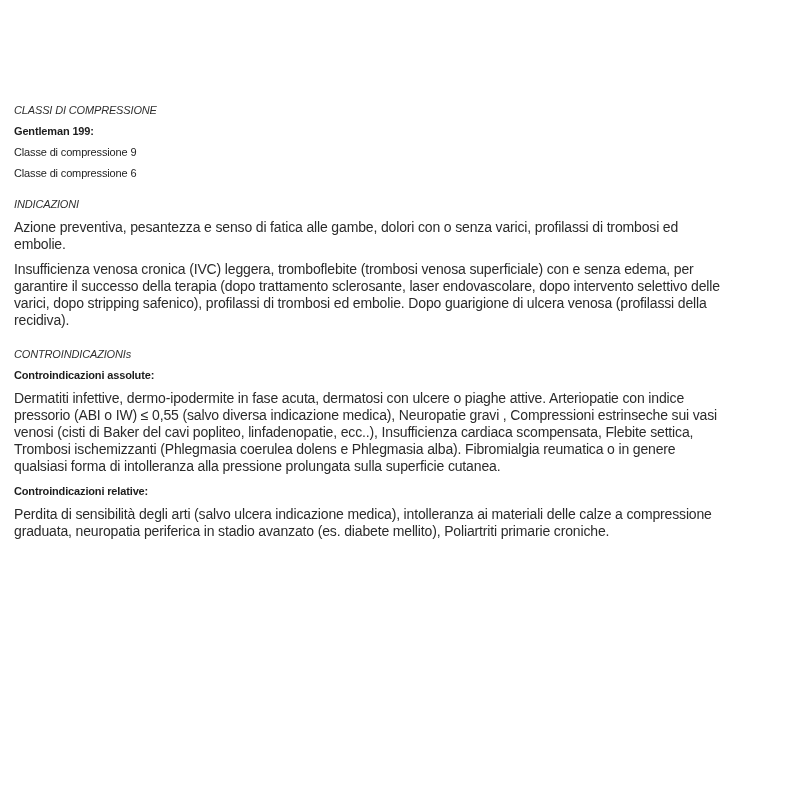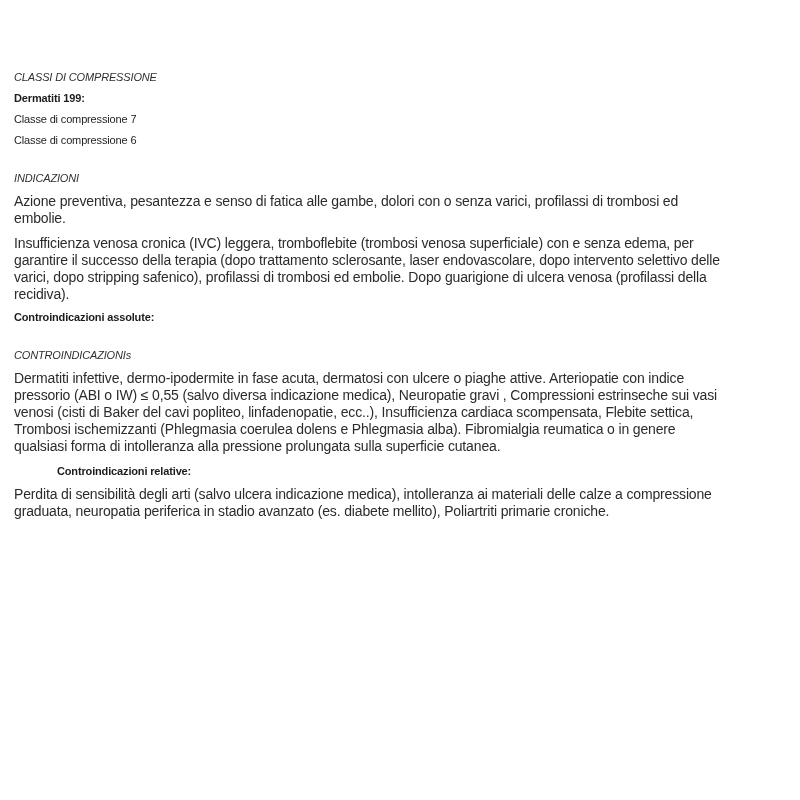--- a/index.html
+++ b/index.html
@@ -11,21 +11,21 @@
       width: 800px;
       height: 800px;
       overflow: hidden;
       font-family: "Liberation Sans", sans-serif;
       color: #232323;
       -webkit-font-smoothing: antialiased;
     }
     .doc {
       box-sizing: border-box;
       width: 736px;
-      padding: 71px 14px 0 14px;
+      padding: 104px 14px 0 14px;
       letter-spacing: -0.15px;
     }
     .line {
       margin: 0 0 9px 0;
       font-size: 11px;
       line-height: 12px;
     }
     .para {
       margin: 4px 0 8px 0;
       font-size: 14px;
@@ -34,46 +34,45 @@
     }
     .sec-heading {
       font-style: italic;
       color: #2e2e2e;
     }
     .bold {
       font-weight: bold;
       color: #1c1c1c;
     }
     .gap-top {
-      margin-top: 26px;
+      margin-top: 19px;
     }
     .gap-top-sm {
       margin-top: 10px;
-      margin-left: 43px;
     }
   </style>
 </head>
 <body>
 
 <main class="doc">
 
   <section>
     <p class="line sec-heading">CLASSI DI COMPRESSIONE</p>
-    <p class="line bold">Dermatiti 199:</p>
-    <p class="line">Classe di compressione 7</p>
+    <p class="line bold">Gentleman 199:</p>
+    <p class="line">Classe di compressione 9</p>
     <p class="line">Classe di compressione 6</p>
   </section>
 
   <section>
     <p class="line sec-heading gap-top">INDICAZIONI</p>
     <p class="para">Azione preventiva, pesantezza e senso di fatica alle gambe, dolori con o senza varici, profilassi di trombosi ed embolie.</p>
     <p class="para">Insufficienza venosa cronica (IVC) leggera, tromboflebite (trombosi venosa superficiale) con e senza edema, per garantire il successo della terapia (dopo trattamento sclerosante, laser endovascolare, dopo intervento selettivo delle varici, dopo stripping safenico), profilassi di trombosi ed embolie. Dopo guarigione di ulcera venosa (profilassi della recidiva).</p>
   </section>
 
   <section>
+    <p class="line sec-heading gap-top">CONTROINDICAZIONIs</p>
     <p class="line bold">Controindicazioni assolute:</p>
-    <p class="line sec-heading gap-top">CONTROINDICAZIONIs</p>
     <p class="para">Dermatiti infettive, dermo-ipodermite in fase acuta, dermatosi con ulcere o piaghe attive. Arteriopatie con indice pressorio (ABI o IW) ≤ 0,55 (salvo diversa indicazione medica), Neuropatie gravi , Compressioni estrinseche sui vasi venosi (cisti di Baker del cavi popliteo, linfadenopatie, ecc..), Insufficienza cardiaca scompensata, Flebite settica, Trombosi ischemizzanti (Phlegmasia coerulea dolens e Phlegmasia alba). Fibromialgia reumatica o in genere qualsiasi forma di intolleranza alla pressione prolungata sulla superficie cutanea.</p>
     <p class="line bold gap-top-sm">Controindicazioni relative:</p>
     <p class="para">Perdita di sensibilità degli arti (salvo ulcera indicazione medica), intolleranza ai materiali delle calze a compressione graduata, neuropatia periferica in stadio avanzato (es. diabete mellito), Poliartriti primarie croniche.</p>
   </section>
 
 </main>
 
 </body></html>

